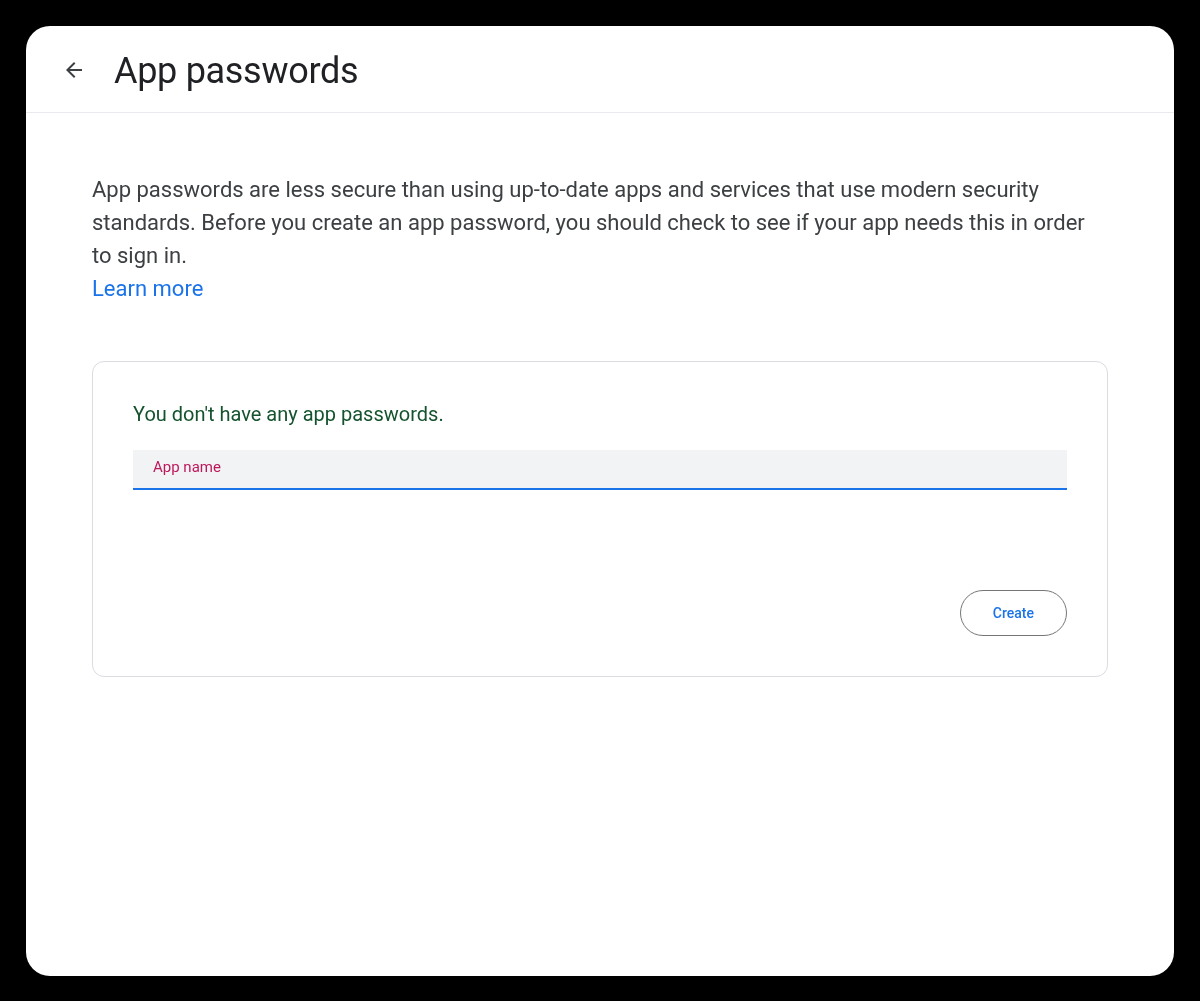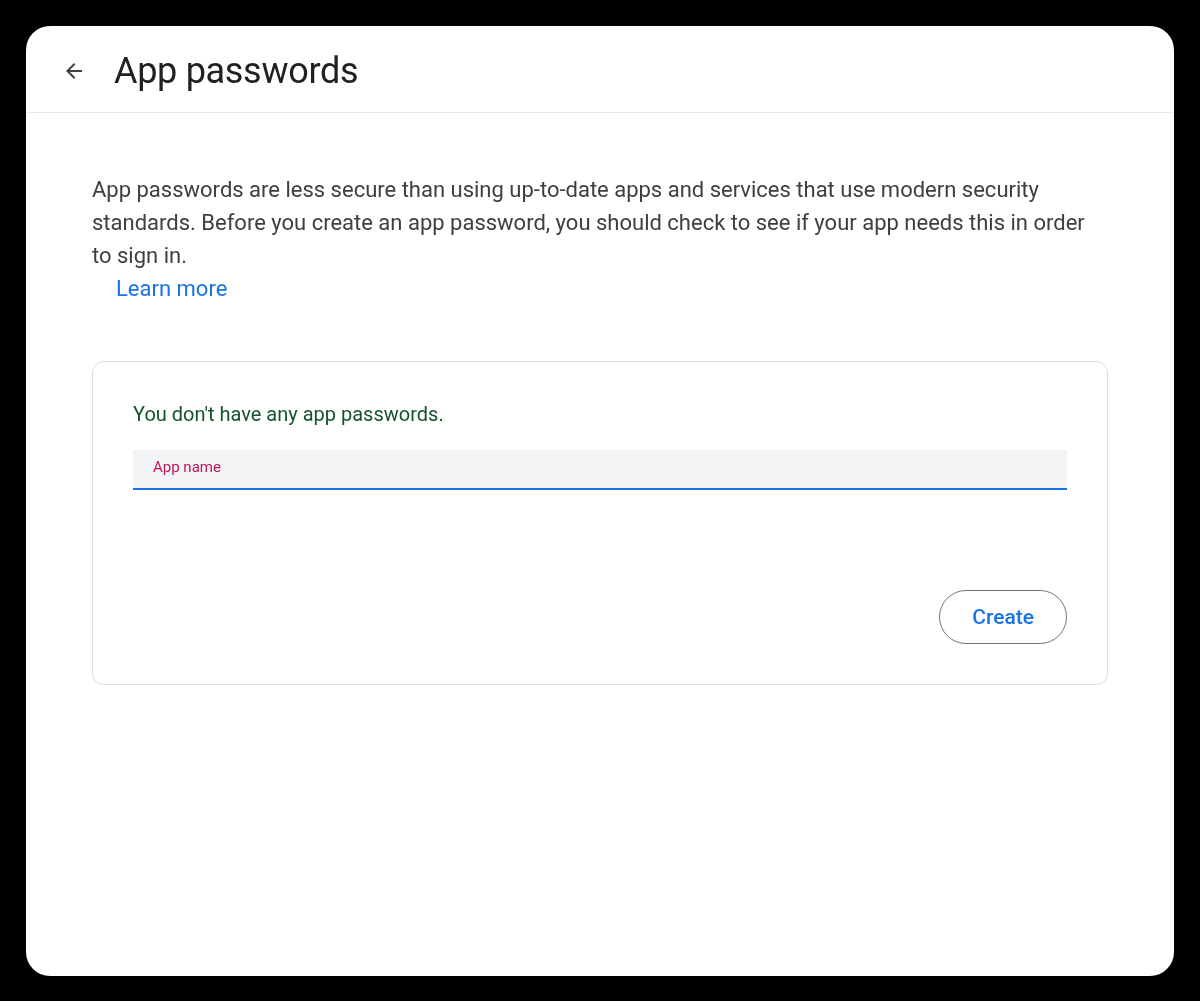--- a/index.html
+++ b/index.html
@@ -22,21 +22,21 @@
       background: #fff;
       border-radius: 24px;
       width: 1148px;
       height: 950px;
       box-shadow: 0 4px 20px rgba(0,0,0,0.3);
       overflow: hidden;
     }
     
     .header {
       display: flex;
-      align-items: center;
+      align-items: flex-start;
       padding: 24px 28px 20px 28px;
       gap: 20px;
       border-bottom: 1px solid #e8eaed;
     }
     
     .back-btn {
       background: none;
       border: none;
       cursor: pointer;
       padding: 8px;
@@ -68,21 +68,20 @@
       line-height: 1.5;
       color: #3c4043;
       margin-bottom: 24px;
     }
     
     .learn-more {
       color: #1a73e8;
       text-decoration: none;
       font-size: 22px;
       cursor: pointer;
-      margin-left: 24px;
     }
     
     .card {
       margin-top: 56px;
       border: 1px solid #dadce0;
       border-radius: 12px;
       padding: 40px 40px 40px 40px;
     }
     
     .card-text {
@@ -120,21 +119,21 @@
     .button-row {
       display: flex;
       justify-content: flex-end;
       margin-top: 100px;
     }
     
     .create-btn {
       background: #fff;
       border: 1px solid #747775;
       color: #1a73e8;
-      font-size: 21px;
+      font-size: 14px;
       font-weight: 500;
       padding: 14px 32px;
       border-radius: 999px;
       cursor: pointer;
       font-family: inherit;
     }
   </style>
 </head>
 <body>
 

